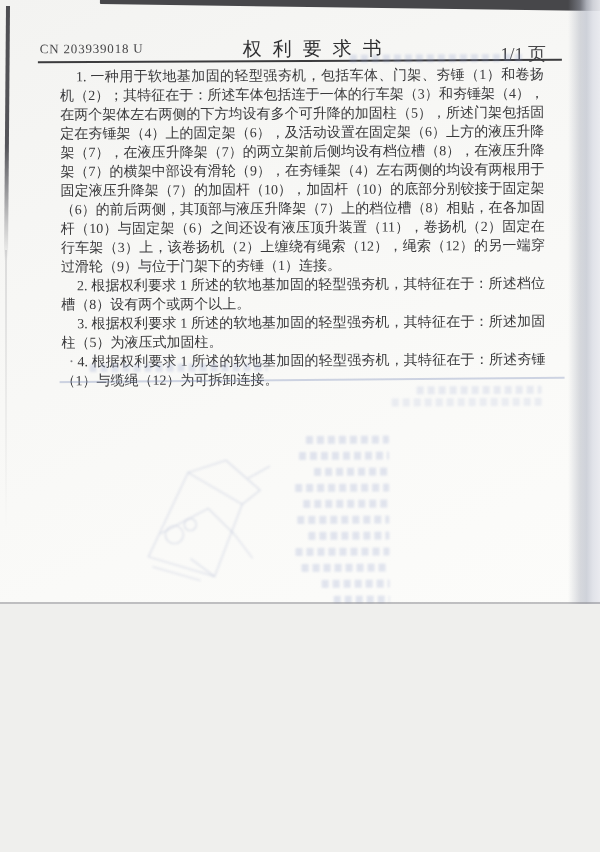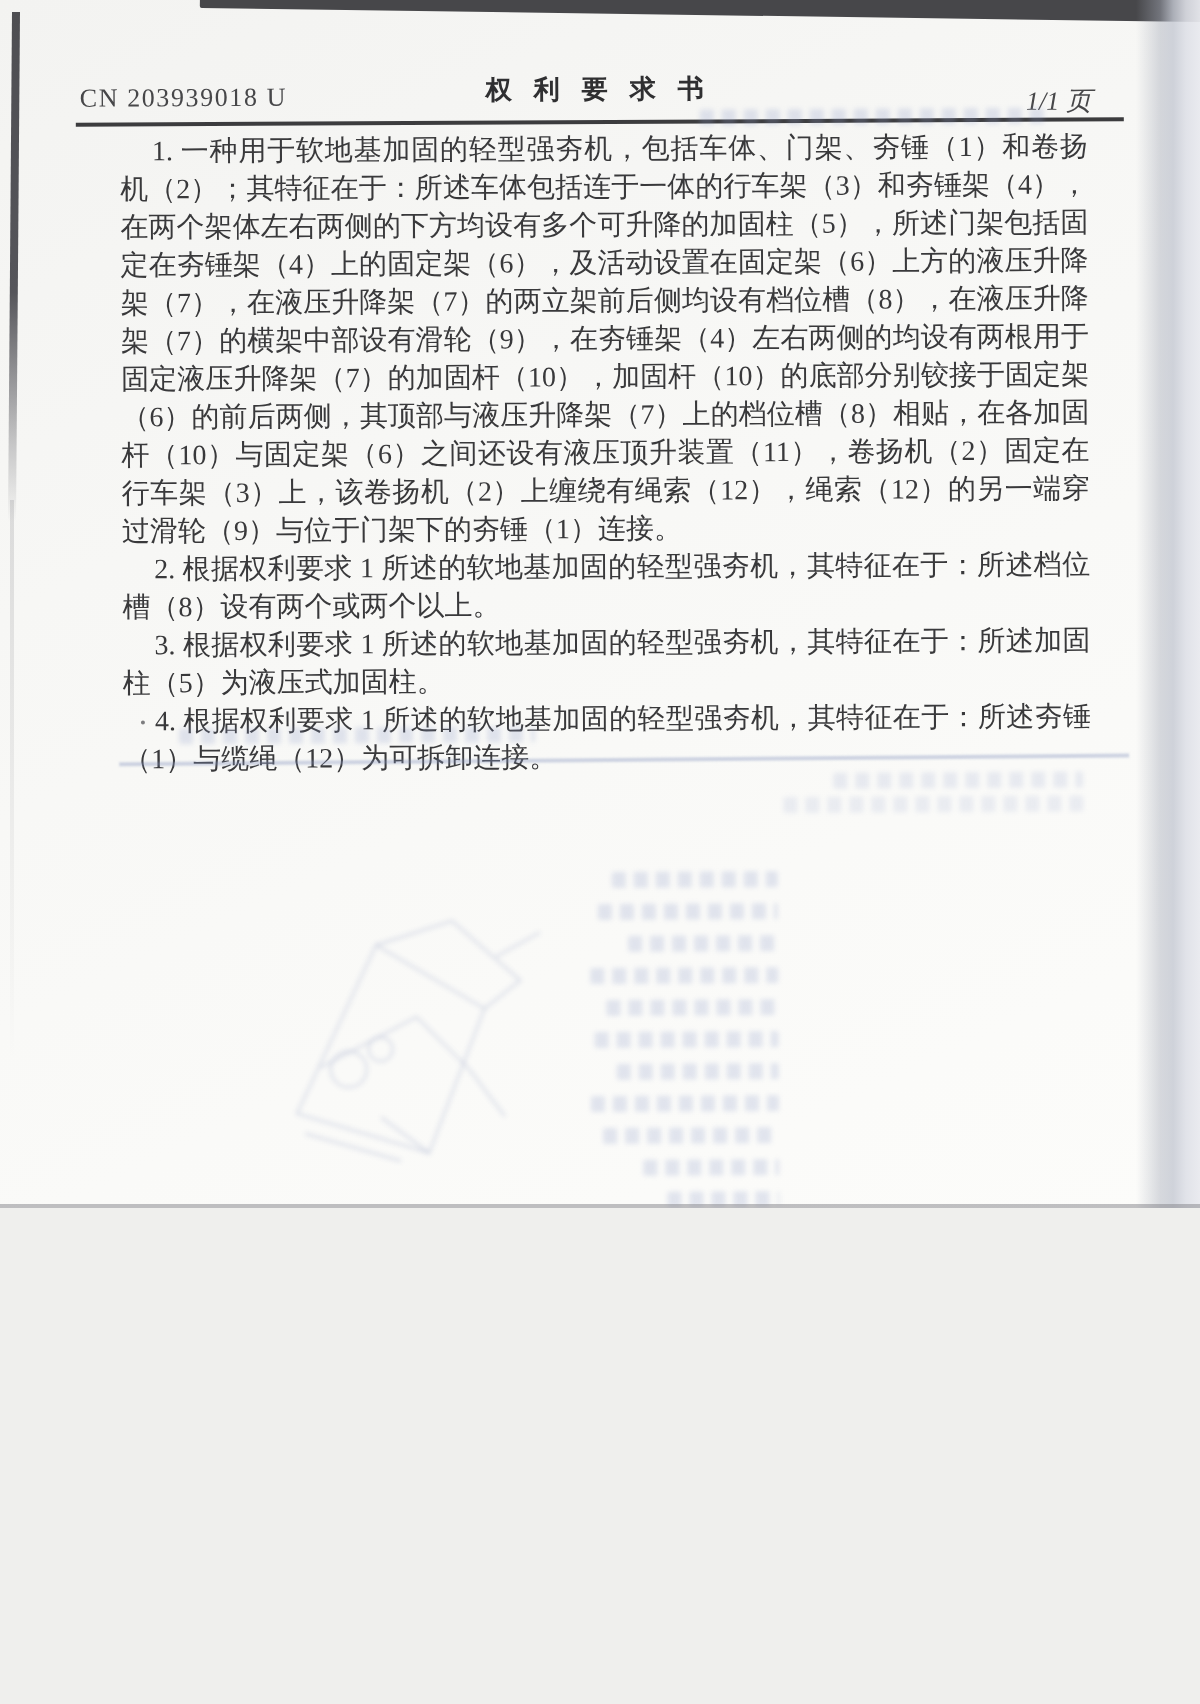--- a/index.html
+++ b/index.html
@@ -40,25 +40,25 @@
     position:absolute;inset:0;
     transform:rotate(-0.3deg);transform-origin:300px 80px;
     color:#3a3a3c;
   }
   .pat-no{
     position:absolute;left:40px;top:40px;
     font-size:13px;letter-spacing:0.8px;color:#474749;white-space:nowrap;
   }
   .doc-title{
     position:absolute;left:243px;top:36px;
-    font-size:13px;font-weight:bold;letter-spacing:11px;color:#2f2f31;white-space:nowrap;
+    font-size:19px;font-weight:normal;letter-spacing:11px;color:#2f2f31;white-space:nowrap;
   }
   .page-ind{
     position:absolute;right:54px;top:43px;
-    font-size:13px;color:#474749;white-space:nowrap;font-style:italic;
+    font-size:18px;color:#474749;white-space:nowrap;
   }
   .header-rule{
     position:absolute;left:38px;top:60px;width:524px;height:2px;
     background:#3c3c3e;
   }
   .claims{
     position:absolute;left:60px;top:66px;width:484px;
     font-size:14px;line-height:19px;text-align:justify;
     color:#39393b;
   }

